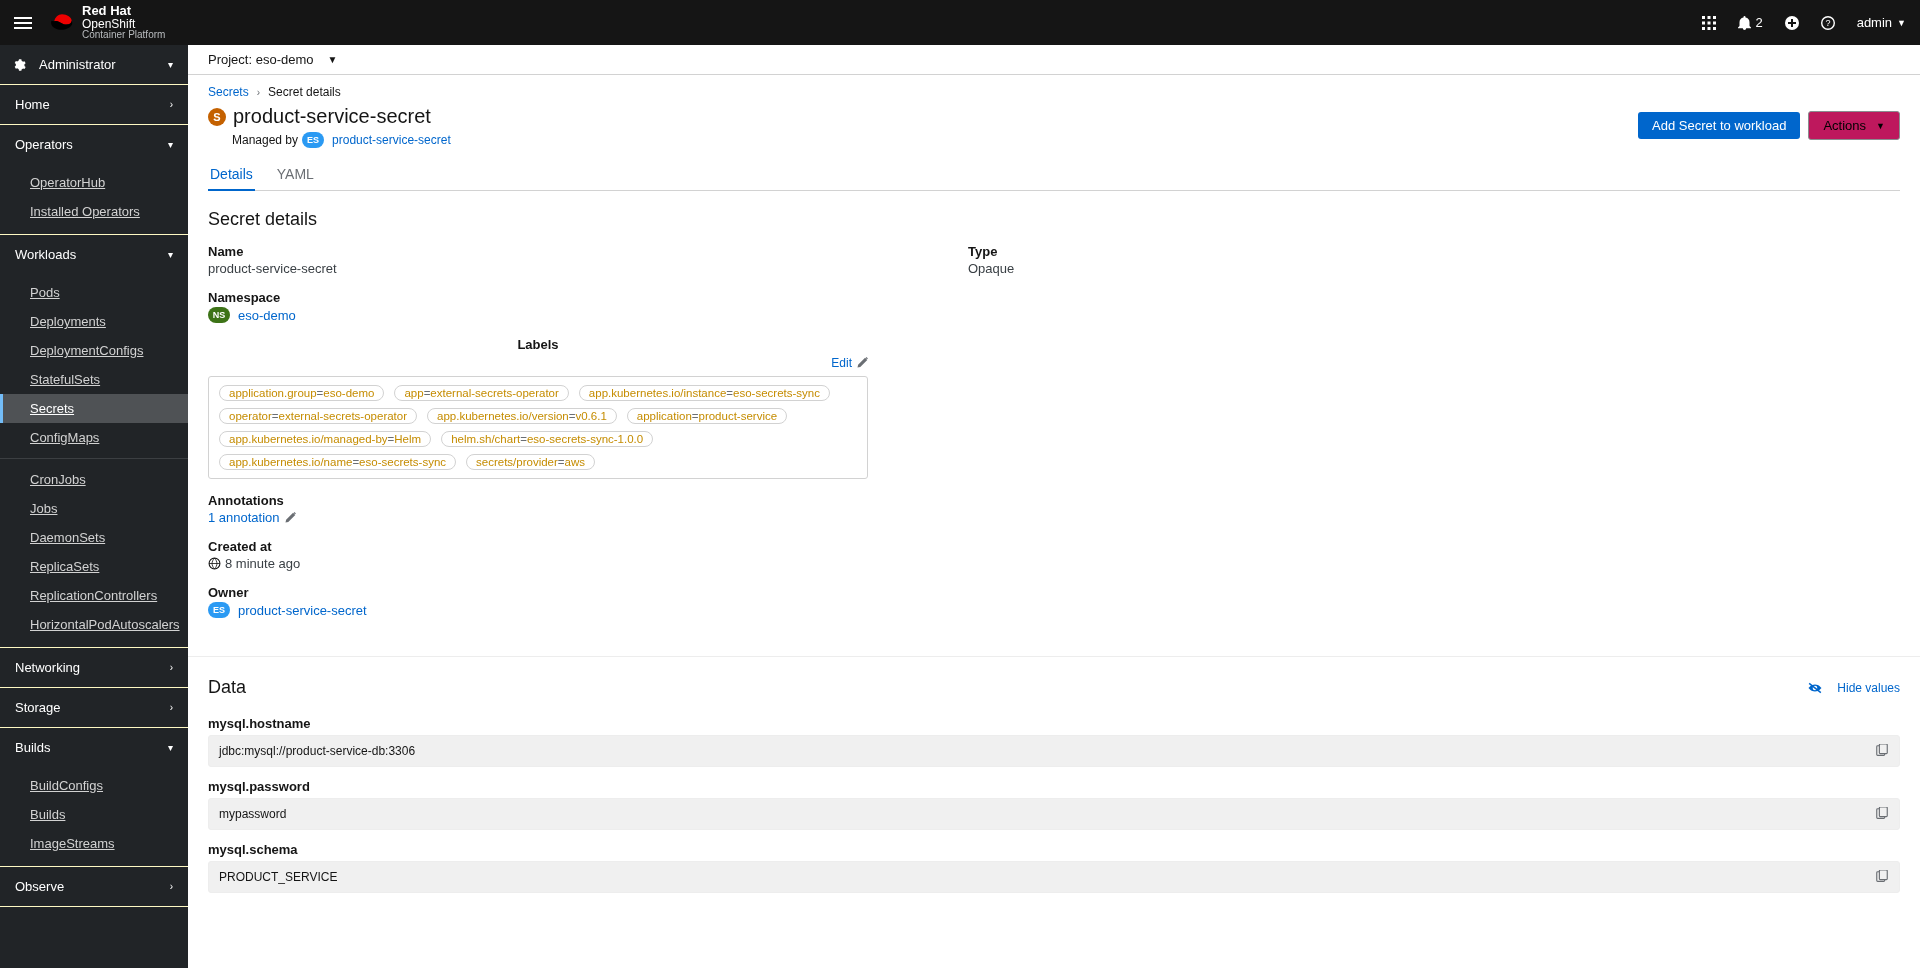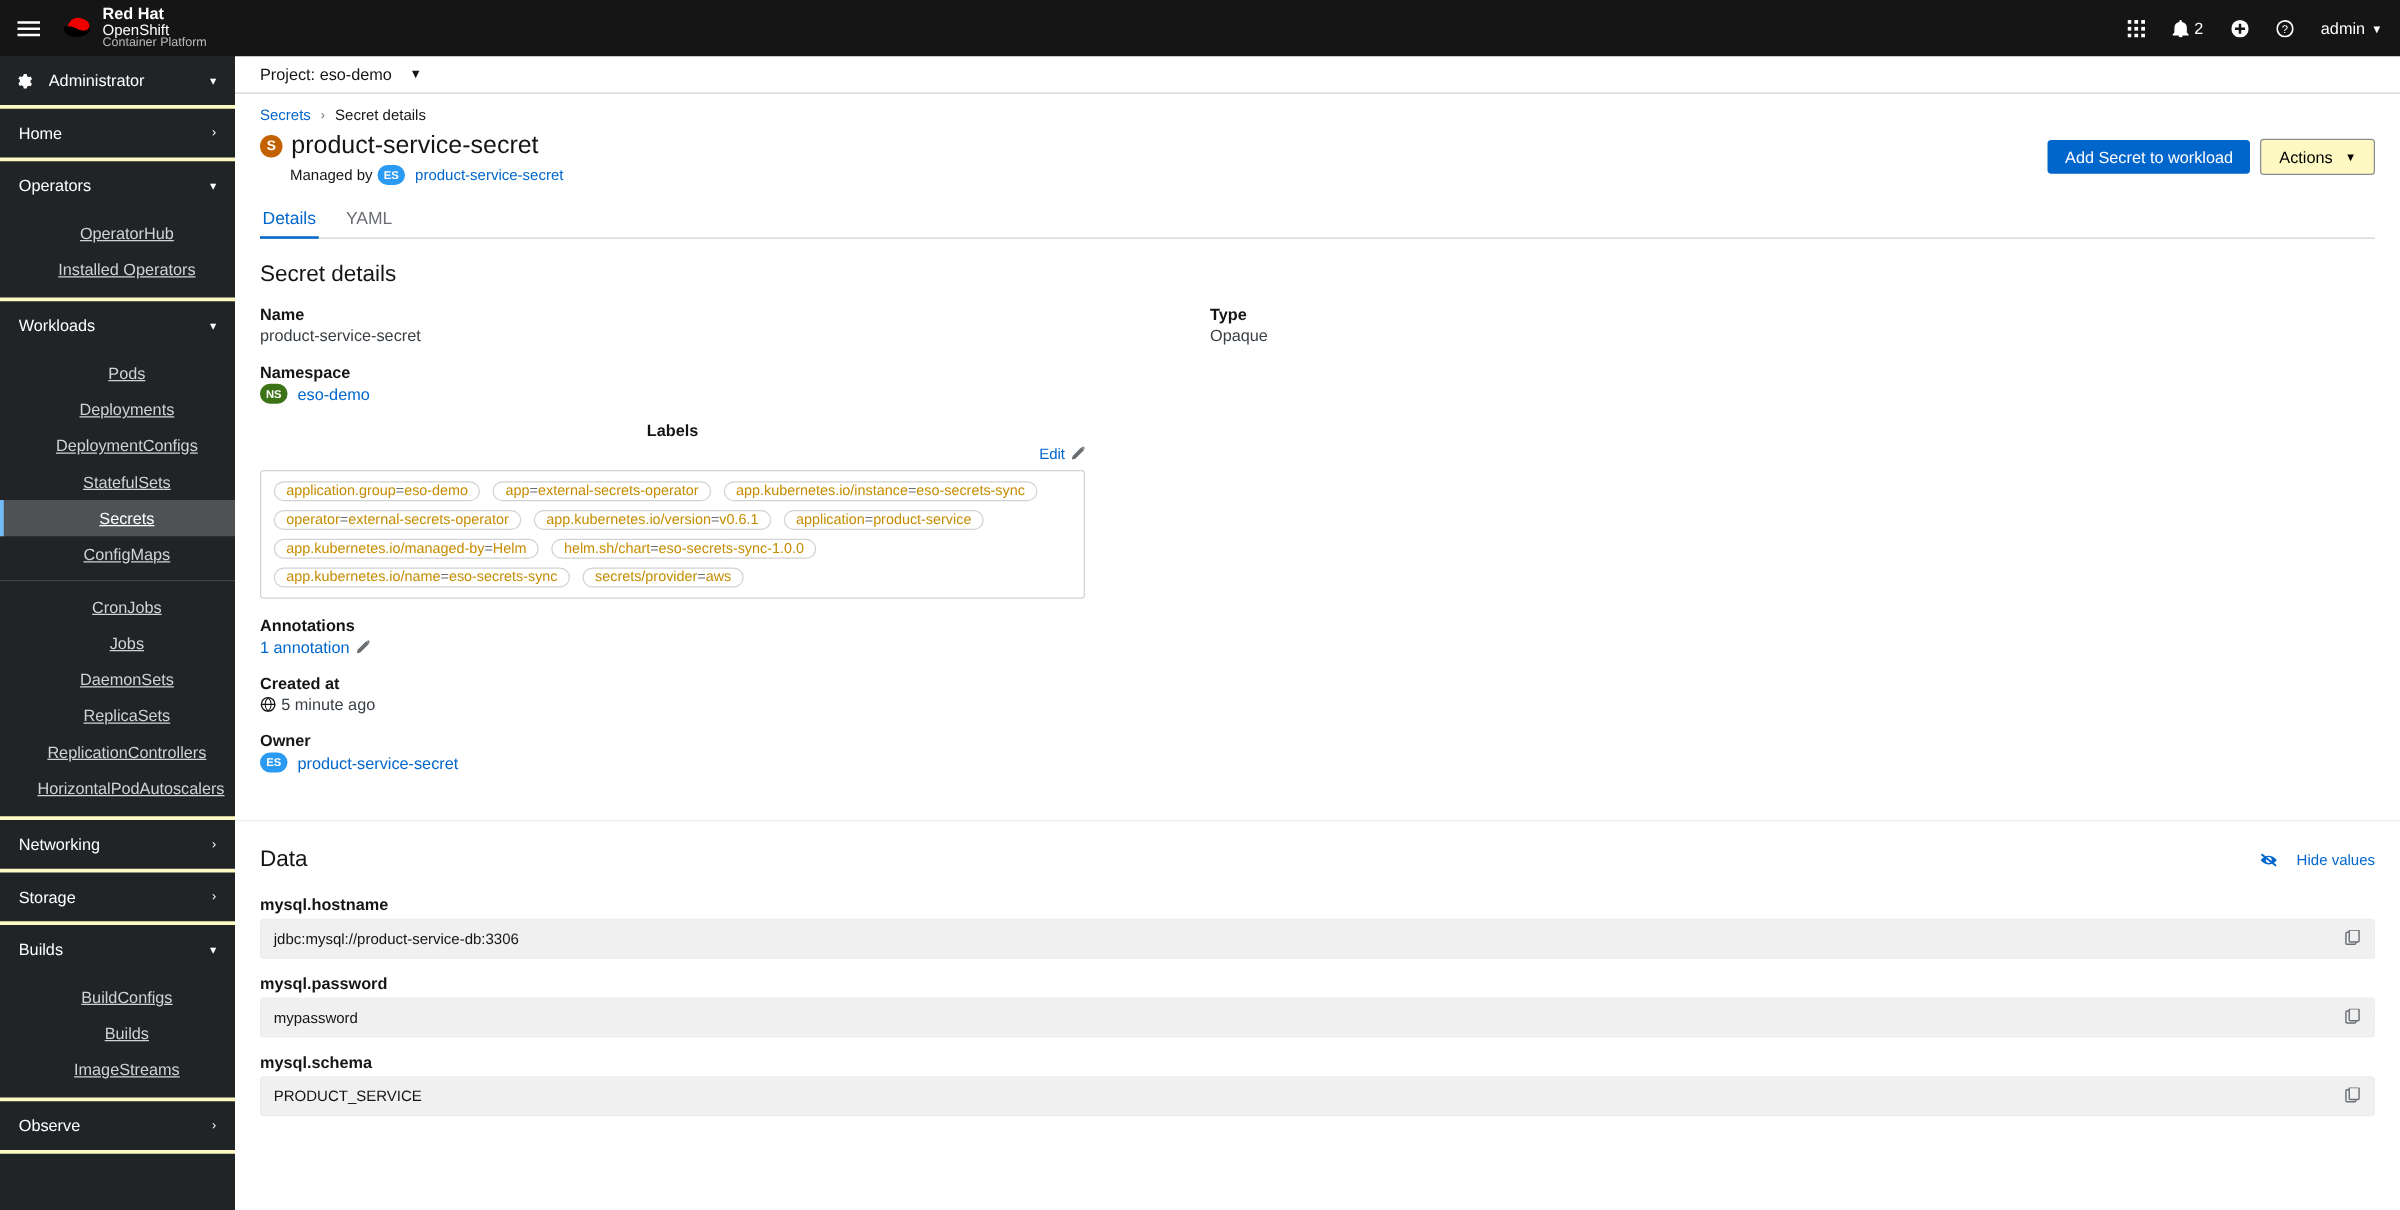--- a/index.html
+++ b/index.html
@@ -15,21 +15,21 @@
     .brand-text .bold { font-weight: 700; font-size: 13px; }
     .topbar-spacer { flex: 1; }
     .top-icons { display: flex; align-items: center; gap: 22px; }
     .top-icon { cursor: pointer; display: flex; align-items: center; gap: 4px; }
     .top-icon svg { fill: #fff; }
     .notif-count { font-size: 13px; }
     .user-menu { cursor: pointer; display: flex; align-items: center; gap: 5px; font-size: 13px; }
 
     
     .sidebar { position: fixed; top: 45px; left: 0; width: 188px; bottom: 0; background: #212427; color: #fff; overflow-y: auto; font-size: 13px; }
-    .side-sec { border-bottom: 3px solid #fef9c3; text-align: center; }
+    .side-sec { border-bottom: 1px solid #fef9c3; }
     .side-sec-hd { display: flex; align-items: center; justify-content: space-between; padding: 12px 15px; cursor: pointer; }
     .side-sec-hd.withicon { padding-left: 12px; }
     .side-sec-hd .cog { margin-right: 6px; }
     .side-sec-hd .caret { font-size: 10px; }
     .side-sub { padding: 4px 0 8px 0; }
     .side-item { padding: 7px 15px 7px 30px; cursor: pointer; color: #d2d2d2; text-decoration: underline; }
     .side-item.active { background: #4f5255; color: #fff; position: relative; }
     .side-item.active::before { content: ""; position: absolute; left: 0; top: 0; bottom: 0; width: 3px; background: #73bcf7; }
 
     
@@ -48,21 +48,21 @@
     .title-line { display: flex; align-items: center; gap: 7px; }
     .resbadge { width: 18px; height: 18px; border-radius: 9px; background: #c46100; color: #fff; font-size: 11px; font-weight: 700; display: flex; align-items: center; justify-content: center; }
     .nsbadge { width: 22px; height: 16px; border-radius: 8px; background: #3d7317; color: #fff; font-size: 9px; font-weight: 700; display: inline-flex; align-items: center; justify-content: center; margin-right:4px;}
     .esbadge { width: 22px; height: 16px; border-radius: 8px; background: #2b9af3; color: #fff; font-size: 9px; font-weight: 700; display: inline-flex; align-items: center; justify-content: center; margin-right:4px;}
     h1.pg-title { font-size: 20px; font-weight: 500; }
     .managed-by { font-size: 12px; margin: 4px 0 0 24px; display:flex; align-items:center; gap:4px; }
     .managed-by a { color: #0066cc; text-decoration: none; }
 
     .title-actions { display: flex; gap: 8px; margin-top: 6px; align-items: center; }
     .btn-primary { background: #0066cc; color: #fff; border: none; padding: 6px 14px; border-radius: 3px; font-size: 13px; cursor: pointer; }
-    .btn-secondary { background: #fef9c3; border: 1px solid #8a8d90; padding: 6px 14px; border-radius: 3px; font-size: 13px; cursor: pointer; display:flex; align-items:center; gap:10px;}
+    .btn-secondary { background: #be185d; border: 1px solid #8a8d90; padding: 6px 14px; border-radius: 3px; font-size: 13px; cursor: pointer; display:flex; align-items:center; gap:10px;}
 
     .tabs { display: flex; gap: 20px; border-bottom: 1px solid #d2d2d2; margin-top: 10px; }
     .tab { padding: 8px 2px; cursor: pointer; font-size: 14px; position: relative; color: #6a6e73; }
     .tab.active { color: #0066cc; }
     .tab.active::after { content: ""; position: absolute; left: 0; right: 0; bottom: -1px; height: 2px; background: #0066cc; }
 
     .section { padding: 18px 20px; }
     .sec-title { font-size: 18px; font-weight: 500; margin-bottom: 14px; }
 
     .two-col { display: flex; gap: 80px; }
@@ -315,21 +315,21 @@
               <path d="M12.1 1l2.9 2.9-9.3 9.3L2 14l.8-3.7zM14 .1l1.9 1.9-1.1 1.1L12.9 1.2z"></path>
             </svg>
         </dd>
 
         <dt>Created at</dt>
         <dd>
           <svg width="13" height="13" viewBox="0 0 24 24" fill="#151515">
               <circle cx="12" cy="12" r="10" fill="none" stroke="#151515" stroke-width="2"></circle>
               <path d="M2 12h20M12 2c3 3 4.5 7 4.5 10S15 19 12 22c-3-3-4.5-7-4.5-10S9 5 12 2z" fill="none" stroke="#151515" stroke-width="1.5"></path>
             </svg>
-          <span>5 minute ago</span>
+          <span>8 minute ago</span>
         </dd>
 
         <dt>Owner</dt>
         <dd>
           <span class="esbadge">ES</span>
           <a href="#">product-service-secret</a>
         </dd>
       </div>
       <div class="col first">
         <dt>Type</dt>

